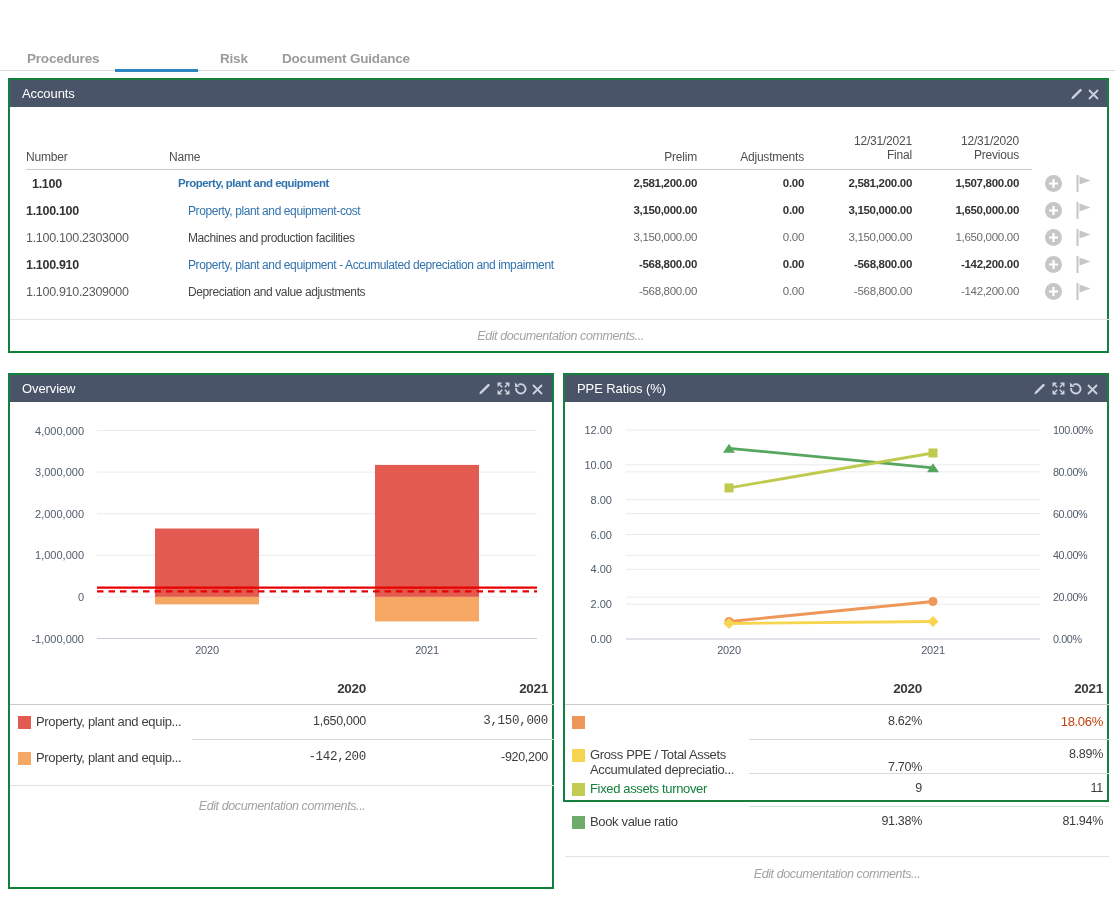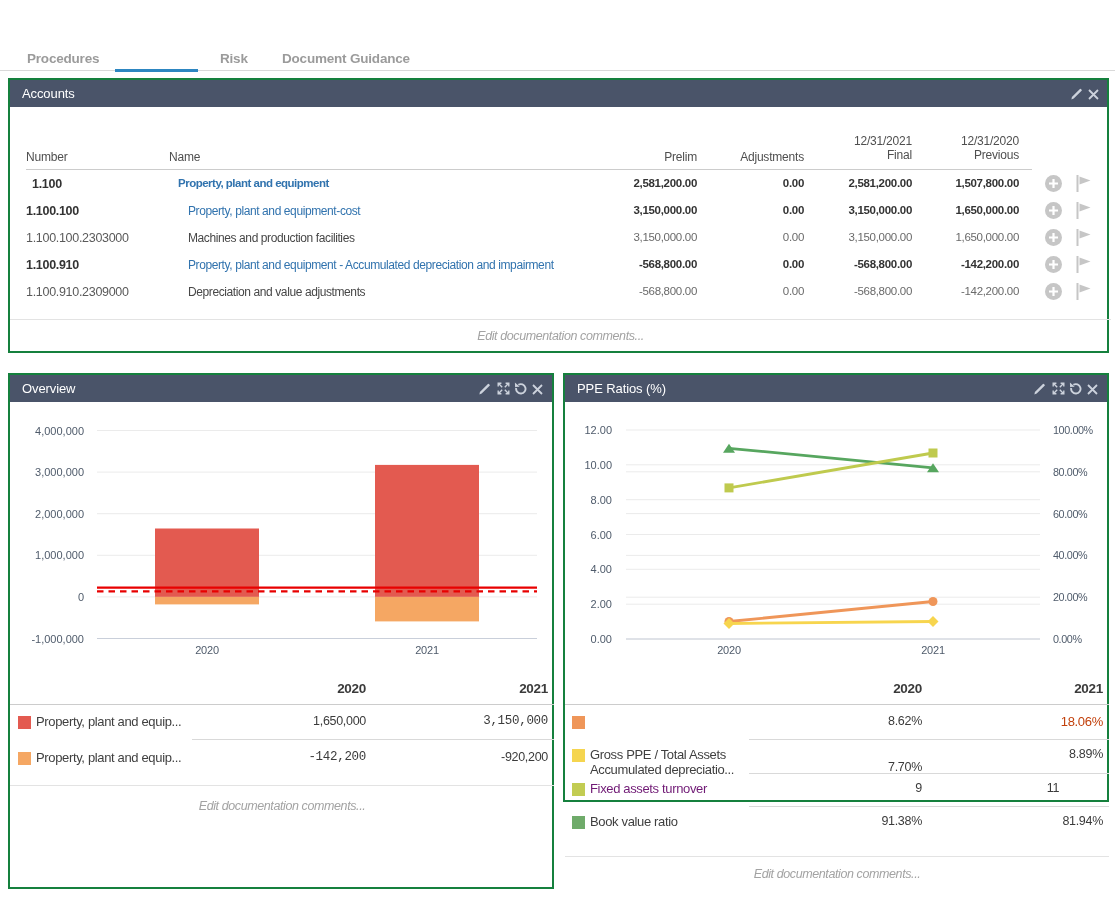--- a/index.html
+++ b/index.html
@@ -258,23 +258,23 @@
     <div class="abs num" style="left:438px; top:339px; width:100px; font-size:13px; letter-spacing:-0.3px; color:#c2410c;">18.06%</div>
     <div class="abs" style="left:184px; top:364px; width:360px; height:1px; background:#d9d9d9;"></div>
 
     <div class="abs" style="left:7px; top:374px; width:13px; height:13px; background:#f5d54f;"></div>
     <div class="abs" style="left:25px; top:372px; font-size:13px; letter-spacing:-0.35px; color:#3f3f3f;">Gross PPE / Total Assets</div>
     <div class="abs num" style="left:257px; top:372px; width:100px; font-size:12.5px; letter-spacing:-0.3px; color:#3b3b3b;margin-top:13px;">7.70%</div>
     <div class="abs num" style="left:438px; top:372px; width:100px; font-size:12.5px; letter-spacing:-0.3px; color:#3b3b3b;">8.89%</div>
     <div class="abs" style="left:184px; top:398px; width:360px; height:1px; background:#d9d9d9;"></div>
 
     <div class="abs" style="left:7px; top:408px; width:13px; height:13px; background:#c2cc52;"></div>
-    <div class="abs" style="left:25px; top:406px; font-size:13px; letter-spacing:-0.35px; color:#701a75;">Fixed assets turnover</div>
+    <div class="abs" style="left:25px; top:406px; font-size:13px; letter-spacing:-0.35px; color:#15803d;">Fixed assets turnover</div>
     <div class="abs num" style="left:257px; top:406px; width:100px; font-size:12.5px; letter-spacing:-0.3px; color:#3b3b3b;">9</div>
-    <div class="abs num" style="left:438px; top:406px; width:100px; font-size:12.5px; letter-spacing:-0.3px; color:#3b3b3b;text-align:center;">11</div>
+    <div class="abs num" style="left:438px; top:406px; width:100px; font-size:12.5px; letter-spacing:-0.3px; color:#3b3b3b;">11</div>
     <div class="abs" style="left:184px; top:431px; width:360px; height:1px; background:#d9d9d9;"></div>
 
     <div class="abs" style="left:7px; top:441px; width:13px; height:13px; background:#6fab6a;"></div>
     <div class="abs" style="left:25px; top:439px; font-size:13px; letter-spacing:-0.35px; color:#3f3f3f;">Book value ratio</div>
     <div class="abs num" style="left:257px; top:439px; width:100px; font-size:12.5px; letter-spacing:-0.3px; color:#3b3b3b;">91.38%</div>
     <div class="abs num" style="left:438px; top:439px; width:100px; font-size:12.5px; letter-spacing:-0.3px; color:#3b3b3b;">81.94%</div>
 
     <div class="abs" style="left:0px; top:481px; width:544px; height:1px; background:#e3e3e3;"></div>
     <div class="comments" style="left:0; top:492px; width:544px;">Edit documentation comments...</div>
   </div>

